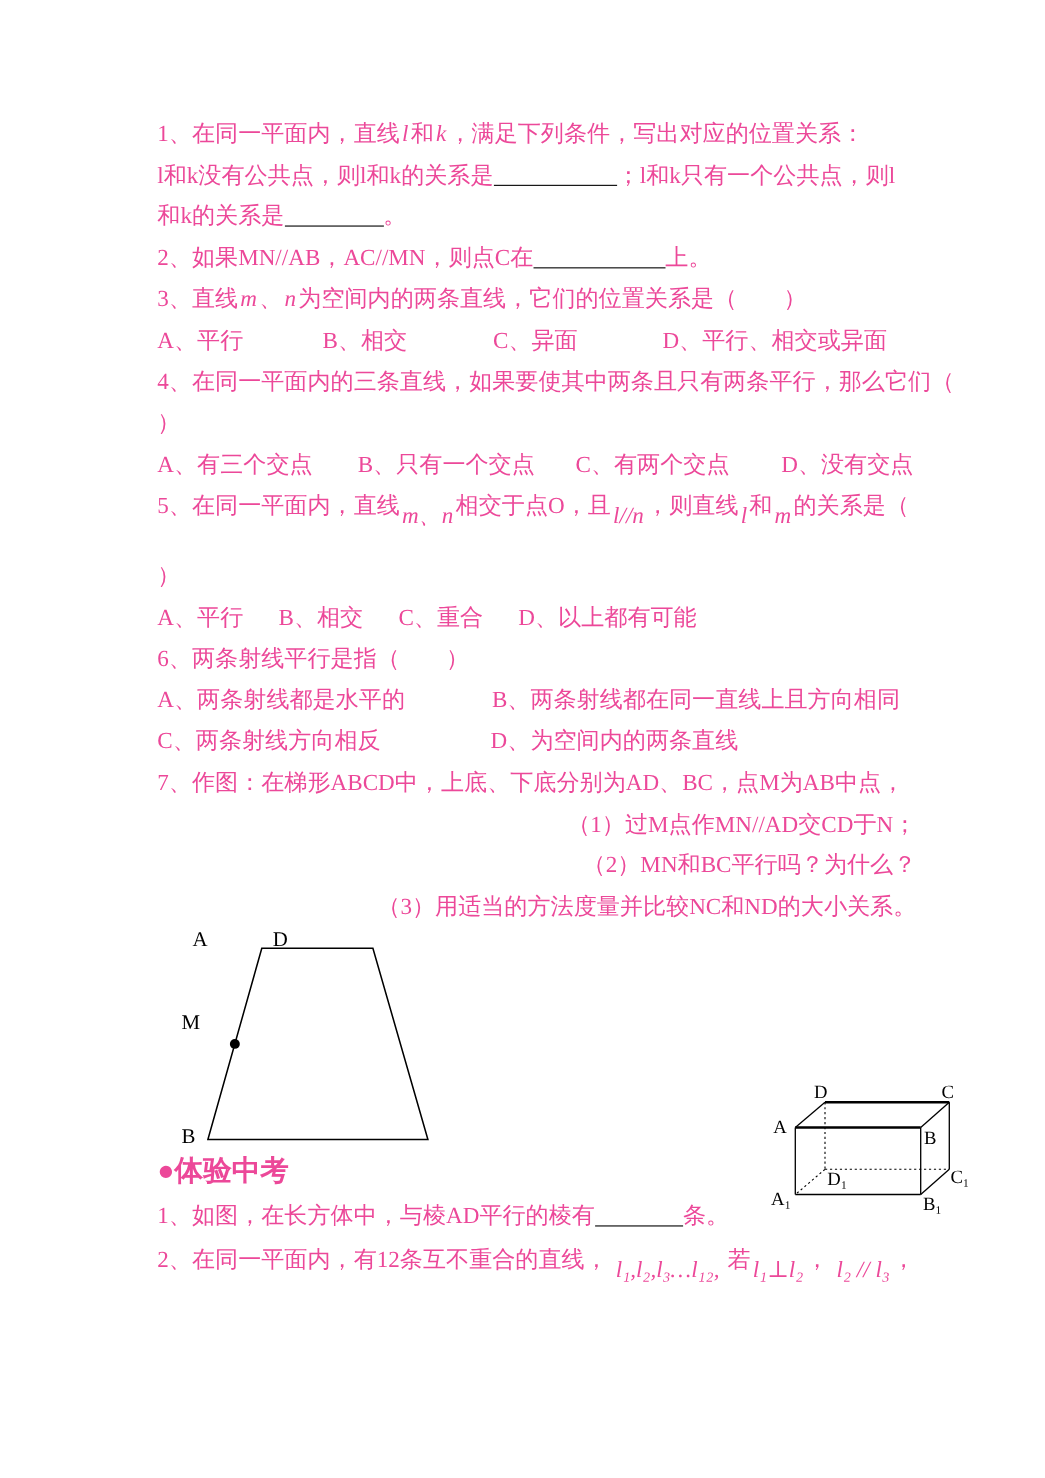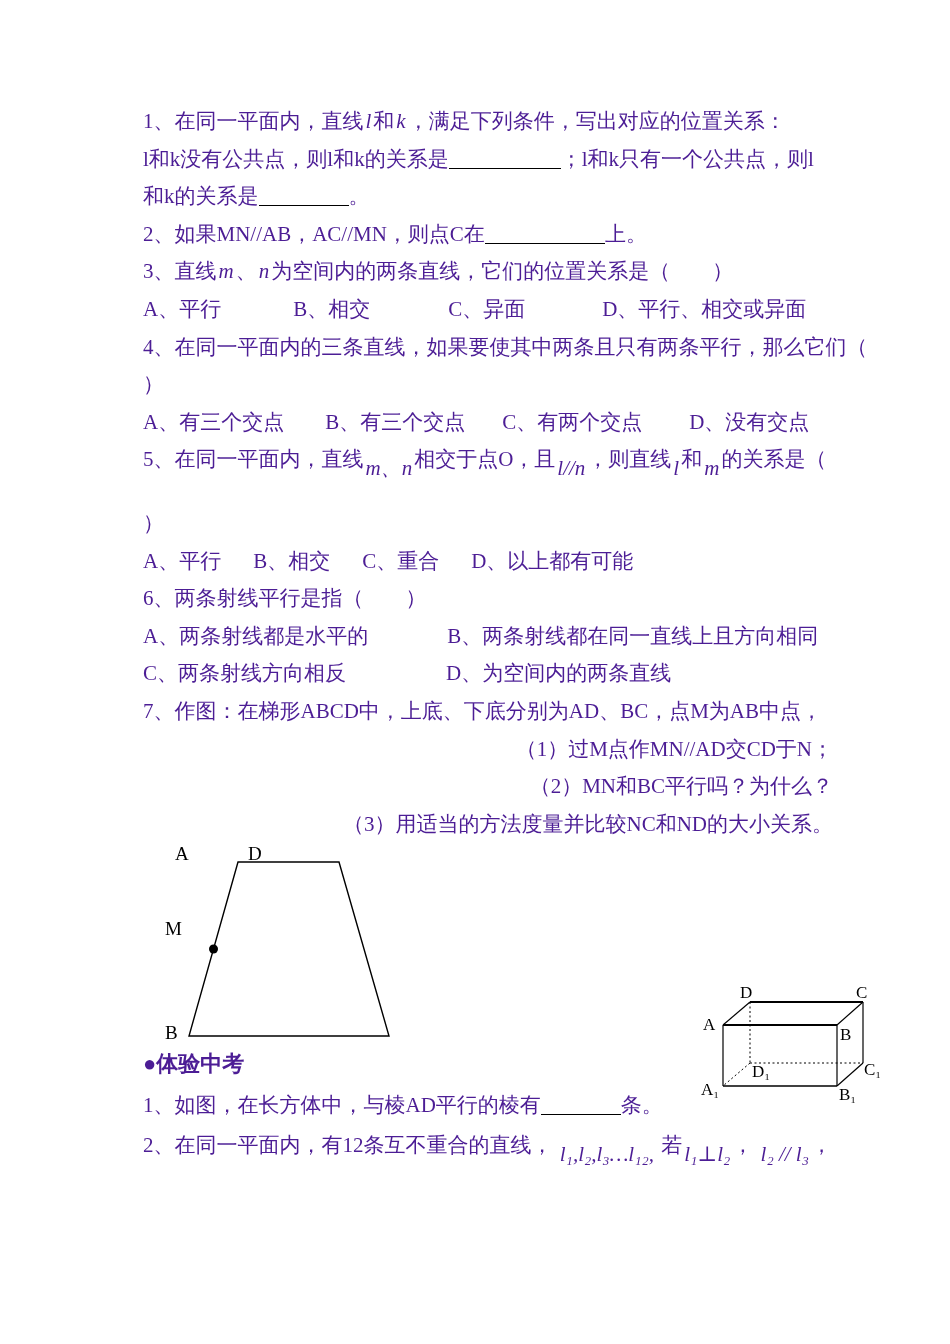--- a/index.html
+++ b/index.html
@@ -1,41 +1,41 @@
 <!DOCTYPE html>
 <html><head>
 <meta charset="utf-8">
 <style>
   html, body { margin:0; padding:0; background:#ffffff; }
   .page {
     position:relative;
     width:950px; height:1344px;
     background:#ffffff;
-    color:#4c1d95;
+    color:#ec4899;
     font-family:"Liberation Serif","DejaVu Serif",serif;
     font-size:21px;
     overflow:hidden;
   }
   .doc {
     position:absolute;
     left:143px; top:103px;
     width:690px;
   }
   .line {
     white-space:pre;
     height:37.6px;
     line-height:37.6px;
   }
   .line.gap-before { margin-top:26px; }
   .line.indent-sm { margin-left:13px;text-align:right; }
   .line.tall { height:40px; line-height:40px; }
   .line.heading {
     font-family:"Liberation Sans","DejaVu Sans",sans-serif;
     font-weight:bold;
-    font-size:22px;
+    font-size:26px;
     height:42px; line-height:42px;
   }
   .math {
     font-style:italic;
     font-family:"Liberation Serif","DejaVu Serif",serif;
     margin:0 2px;
   }
   .math-low { position:relative; top:9px; }
   .blank {
     display:inline-block;
@@ -63,21 +63,21 @@
   <div class="doc">
     <div>
         <div class="line"><span>1、在同一平面内，直线</span><span class="math">l</span><span>和</span><span class="math">k</span><span>，满足下列条件，写出对应的位置关系：</span></div>
         <div class="line"><span>l和k没有公共点，则l和k的关系是</span><span class="blank" style="width: 112px;"></span><span>；l和k只有一个公共点，则l</span></div>
         <div class="line"><span>和k的关系是</span><span class="blank" style="width: 90px;"></span><span>。</span></div>
         <div class="line"><span>2、如果MN//AB，AC//MN，则点C在</span><span class="blank" style="width: 120px;"></span><span>上。</span></div>
         <div class="line"><span>3、直线</span><span class="math">m</span><span>、</span><span class="math">n</span><span>为空间内的两条直线，它们的位置关系是（　　）</span></div>
         <div class="line"><span>A、平行</span><span class="gap" style="width: 72px;"></span><span>B、相交</span><span class="gap" style="width: 78px;"></span><span>C、异面</span><span class="gap" style="width: 77px;"></span><span>D、平行、相交或异面</span></div>
         <div class="line"><span>4、在同一平面内的三条直线，如果要使其中两条且只有两条平行，那么它们（</span></div>
         <div class="line"><span>）</span></div>
-        <div class="line"><span>A、有三个交点</span><span class="gap" style="width: 41px;"></span><span>B、有三个交点</span><span class="gap" style="width: 37px;"></span><span>C、有两个交点</span><span class="gap" style="width: 47px;"></span><span>D、没有交点</span></div>
+        <div class="line"><span>A、有三个交点</span><span class="gap" style="width: 41px;"></span><span>B、只有一个交点</span><span class="gap" style="width: 37px;"></span><span>C、有两个交点</span><span class="gap" style="width: 47px;"></span><span>D、没有交点</span></div>
         <div class="line"><span>5、在同一平面内，直线</span><span class="math math-low">m、n</span><span>相交于点O，且</span><span class="math math-low">l//n</span><span>，则直线</span><span class="math math-low">l</span><span>和</span><span class="math math-low">m</span><span>的关系是（</span></div>
         <div class="line gap-before"><span>）</span></div>
         <div class="line"><span>A、平行</span><span class="gap" style="width: 32px;"></span><span>B、相交</span><span class="gap" style="width: 32px;"></span><span>C、重合</span><span class="gap" style="width: 32px;"></span><span>D、以上都有可能</span></div>
         <div class="line"><span>6、两条射线平行是指（　　）</span></div>
         <div class="line"><span>A、两条射线都是水平的</span><span class="gap" style="width: 79px;"></span><span>B、两条射线都在同一直线上且方向相同</span></div>
         <div class="line"><span>C、两条射线方向相反</span><span class="gap" style="width: 100px;"></span><span>D、为空间内的两条直线</span></div>
         <div class="line"><span>7、作图：在梯形ABCD中，上底、下底分别为AD、BC，点M为AB中点，</span></div>
         <div class="line indent-sm"><span>（1）过M点作MN//AD交CD于N；</span></div>
         <div class="line indent-sm"><span>（2）MN和BC平行吗？为什么？</span></div>
         <div class="line indent-sm"><span>（3）用适当的方法度量并比较NC和ND的大小关系。</span></div>

